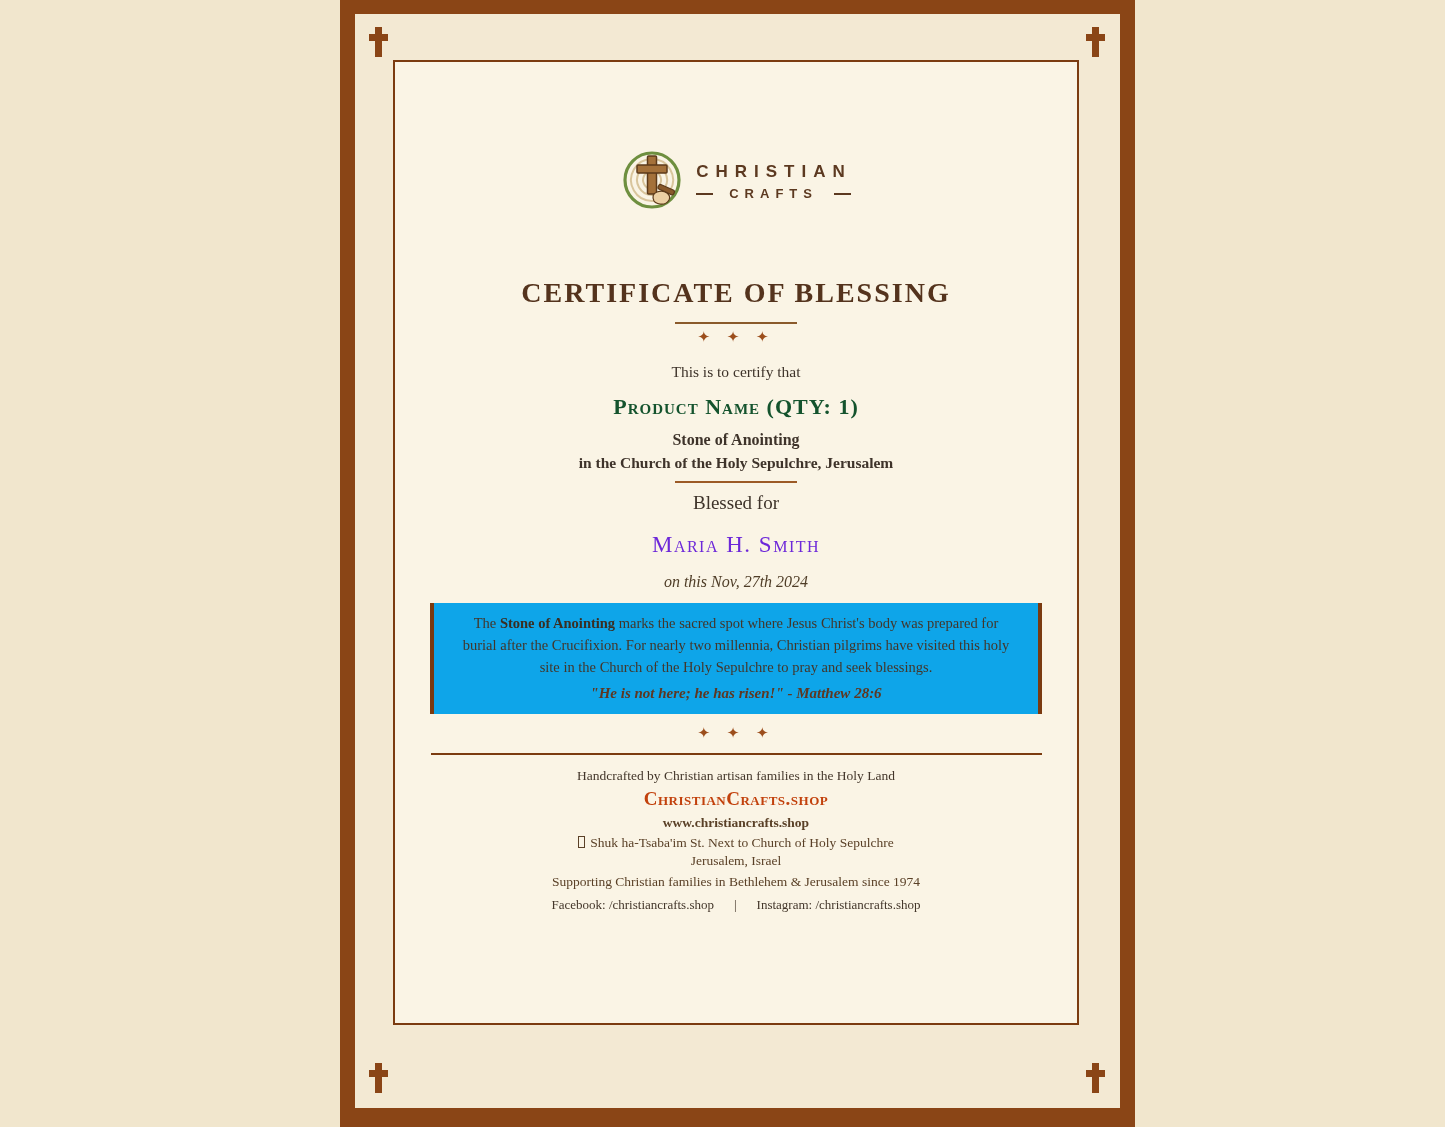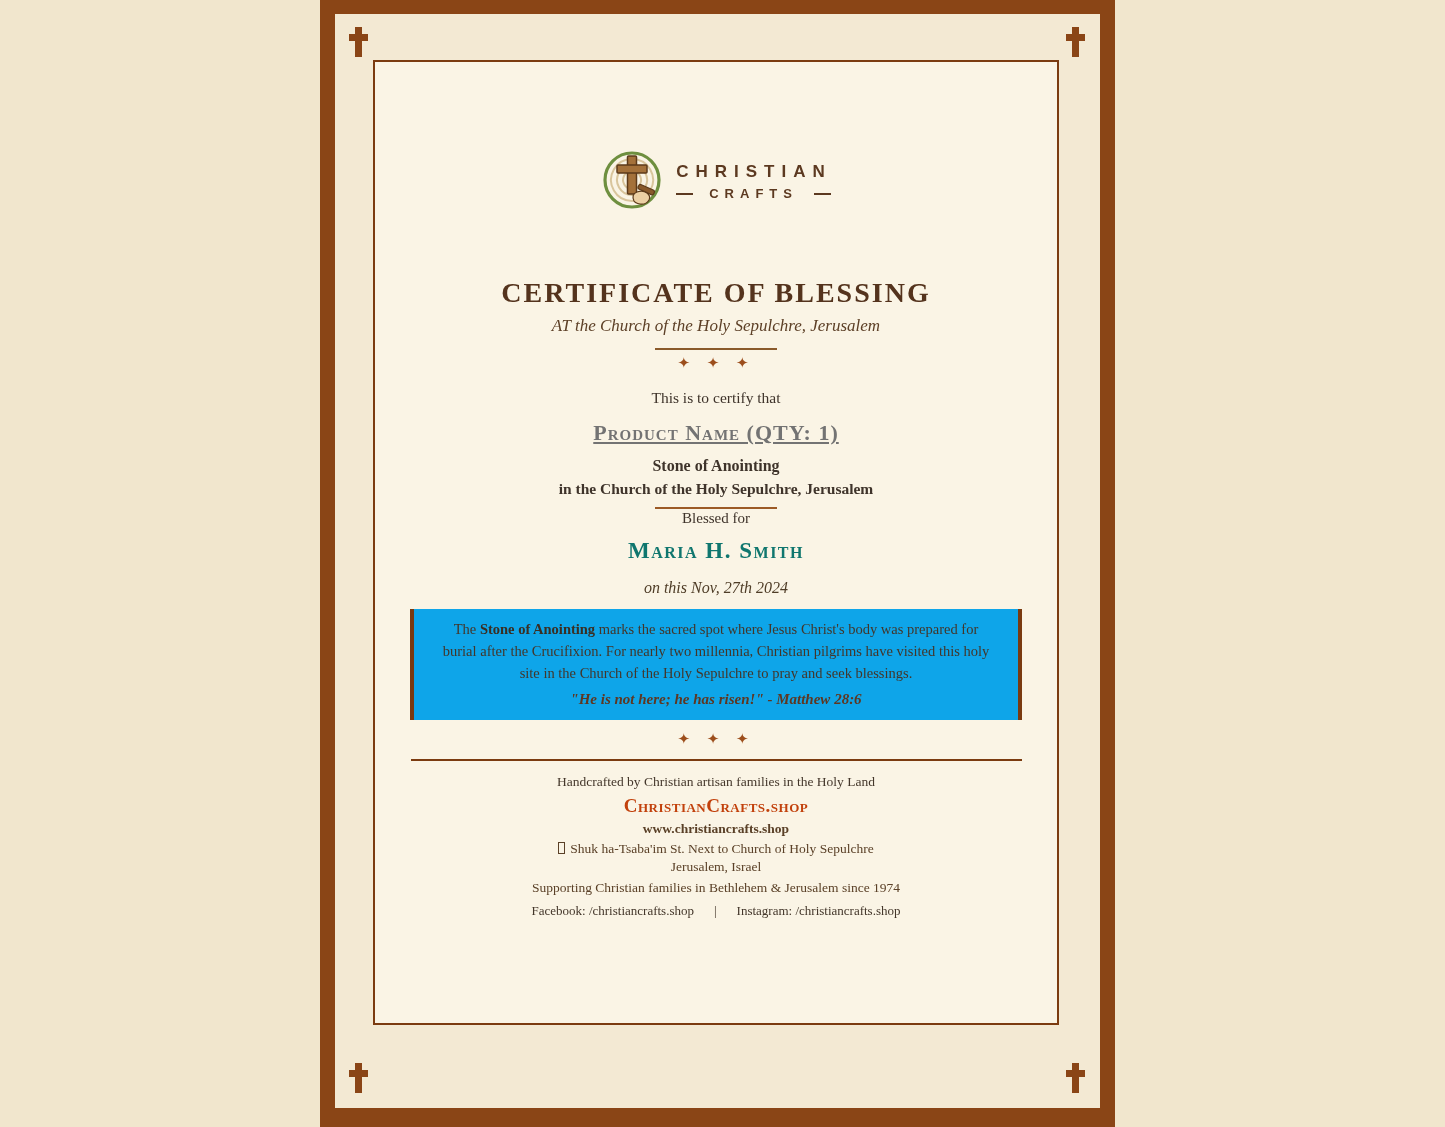--- a/index.html
+++ b/index.html
@@ -7,21 +7,21 @@
     width:1445px; height:1127px;
     background:#f1e6cd;
     font-family:"Liberation Serif", serif;
     position:relative;
     overflow:hidden;
   }
   .stage { position:absolute; inset:0; }
 
   
   .frame {
-    position:absolute; left:320px; top:0;
+    position:absolute; left:340px; top:0;
     width:795px; height:1127px;
     background:#8a4516;
     padding:14px 15px 19px 15px;
     box-sizing:border-box;
   }
   .frame-cream {
     position:relative;
     width:100%; height:100%;
     background:#f3e9d3;
   }
@@ -90,30 +90,30 @@
     margin-top:6px;
     font-size:15px; color:#9c4e1c; letter-spacing:6px; line-height:1;
     font-family:"DejaVu Sans", sans-serif;
   }
 
   
   .certify-line   { margin-top:17px; font-size:15.5px; line-height:1.3; }
   .product-name   {
     margin-top:12px;
     font-size:22px; font-weight:bold; font-variant:small-caps;
-    letter-spacing:1px; color:#737373; line-height:1.2;text-decoration:underline;
+    letter-spacing:1px; color:#14532d; line-height:1.2;
   }
   .blessed-line   { margin-top:14px; font-size:15.5px; font-weight:bold; font-style:italic; line-height:1.3; }
   .location-name  { margin-top:10px; font-size:16px; font-weight:bold; line-height:1.3; }
   .location-detail{ margin-top:2px;  font-size:15.5px; line-height:1.3;font-weight:bold; }
-  .blessed-for    {  font-size:15px; line-height:1.3; }
+  .blessed-for    { margin-top:8px;  font-size:19px; line-height:1.3; }
   .recipient-name {
-    margin-top:8px;
-    font-size:23px; font-weight:bold; font-variant:small-caps;
-    letter-spacing:1.5px; color:#0f766e; line-height:1.2;
+    margin-top:15px;
+    font-size:23px; font-weight:normal; font-variant:small-caps;
+    letter-spacing:1.5px; color:#6d28d9; line-height:1.2;
   }
   .date-line { margin-top:14px; font-size:16px; font-style:italic; color:#4f3d27; line-height:1.3; }
 
   
   .info-box {
     margin:10px auto 0 auto;
     width:612px; box-sizing:border-box;
     background:#0ea5e9;
     border-left:4px solid #7a3a10;
     border-right:4px solid #7a3a10;
@@ -189,21 +189,20 @@
             <span class="logo-top" style="display:block">CHRISTIAN</span>
             <span class="logo-bottom">
               <span class="logo-dash"></span>
               <span>CRAFTS</span>
               <span class="logo-dash"></span>
             </span>
           </span>
         </div>
 
         <div class="title">CERTIFICATE OF BLESSING</div>
-        <div class="subtitle">AT the Church of the Holy Sepulchre, Jerusalem</div>
         <div class="divider"></div>
         <div class="ornament">✦ ✦ ✦</div>
 
         <div class="certify-line">This is to certify that</div>
         <div class="product-name">Product Name (QTY: 1)</div>
         <div class="location-name">Stone of Anointing</div>
         <div class="location-detail">in the Church of the Holy Sepulchre, Jerusalem</div>
         <div class="divider divider-2"></div>
         <div class="blessed-for">Blessed for</div>
         <div class="recipient-name">Maria H. Smith</div>

